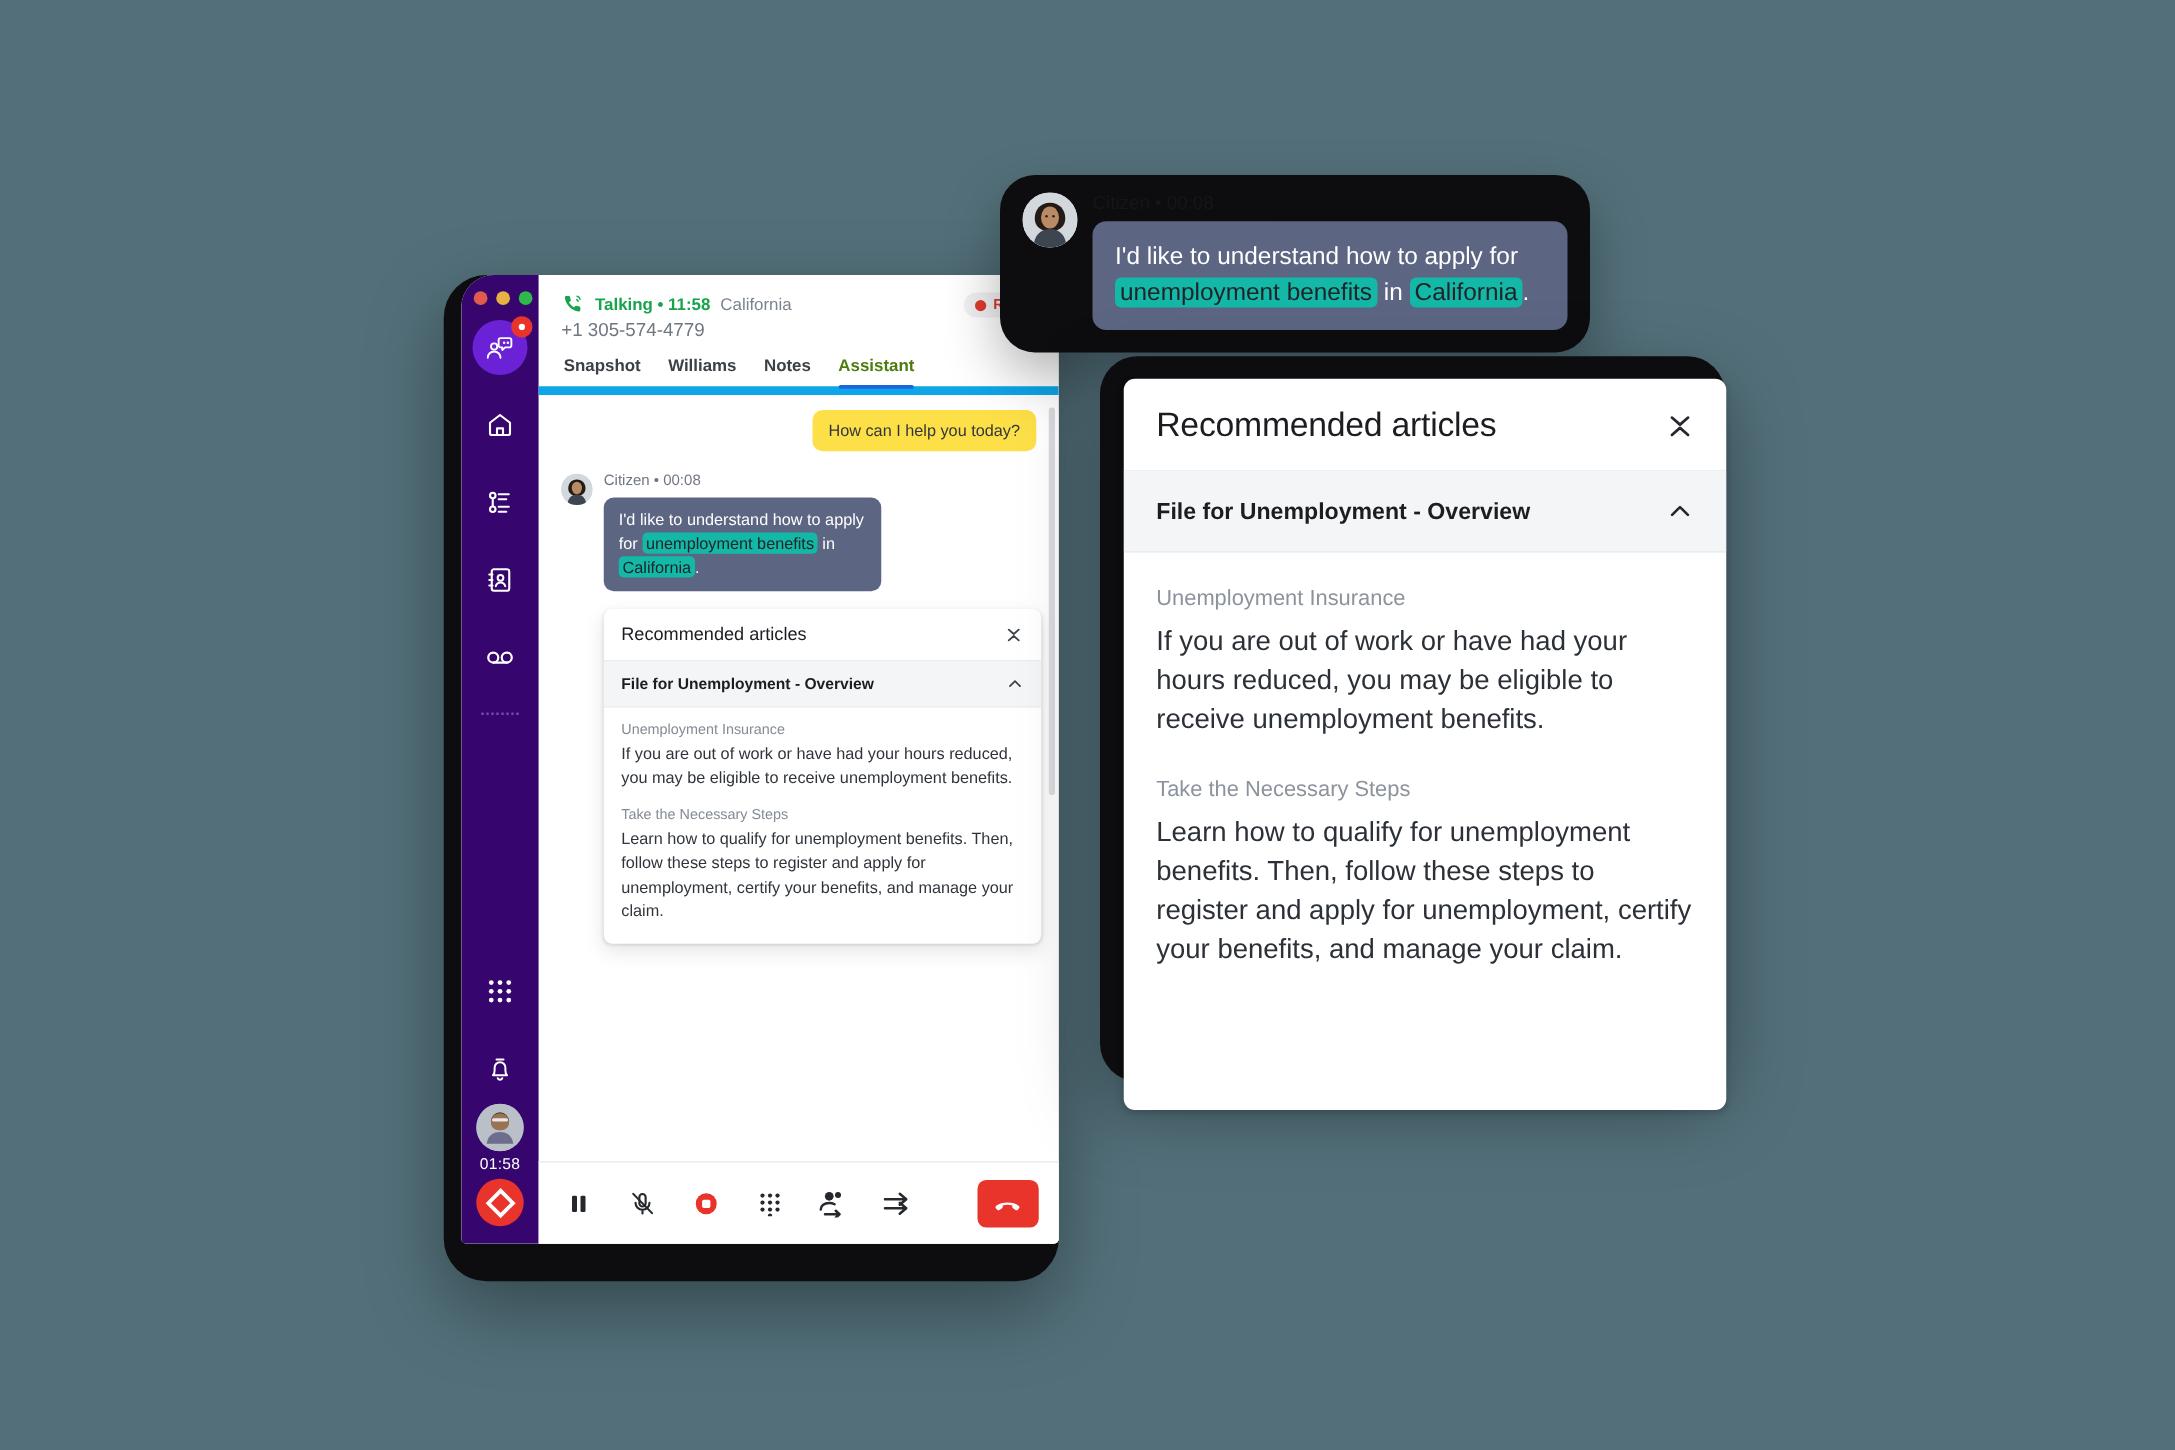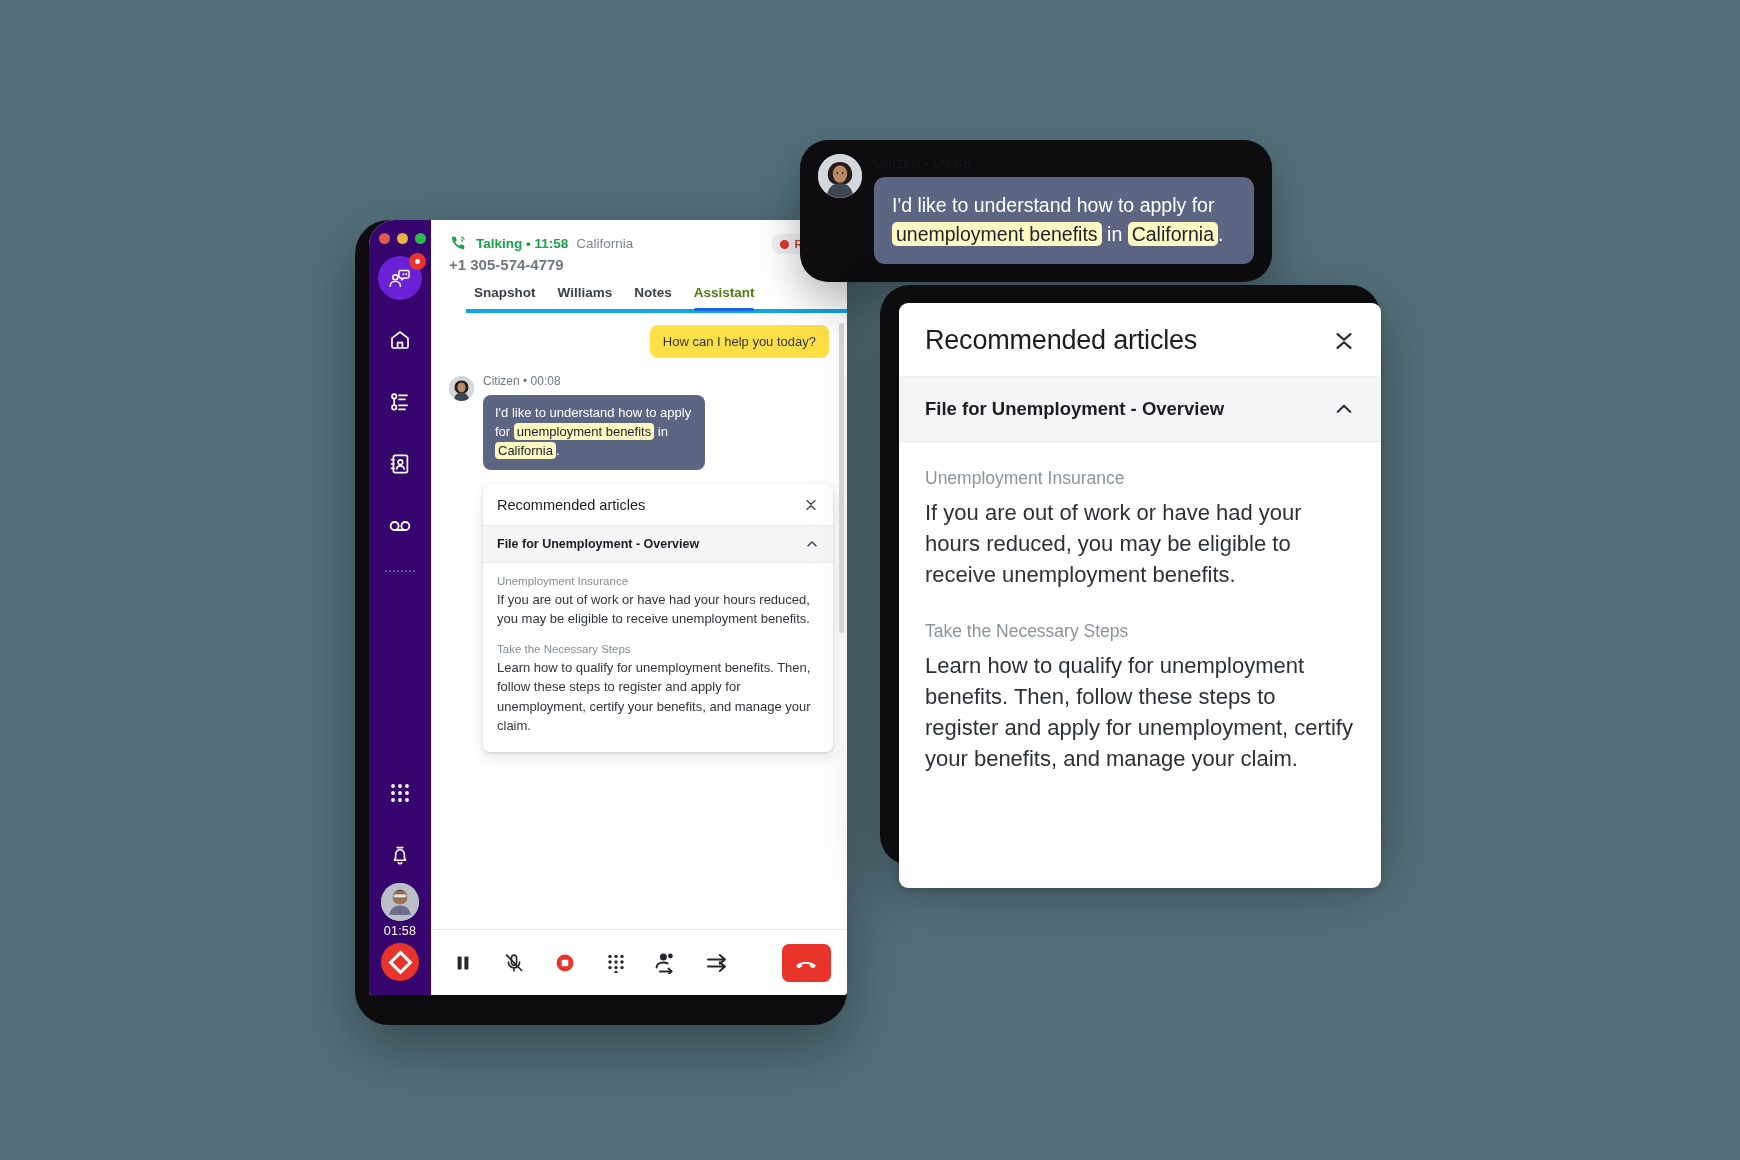--- a/index.html
+++ b/index.html
@@ -102,23 +102,23 @@
   .status-dept { font-size: 13.5px; color: #7c848e; }
   .rec-pill {
     position: absolute; right: 16px; top: 14px;
     background: #f0f1f3; border-radius: 12px;
     padding: 4px 11px 4px 9px;
     display: flex; align-items: center; gap: 6px;
   }
   .rec-dot { width: 9px; height: 9px; border-radius: 50%; background: #e0392c; }
   .rec-label { font-size: 11.5px; font-weight: bold; color: #d8392c; letter-spacing: .4px; }
   .cust-name { font-size: 23px; font-weight: bold; color: #1b1d21; margin-top: 4px; letter-spacing: -.3px; }
-  .cust-phone { font-size: 15px; color: #6f7781; margin-top: 3px; font-weight: bold; }
-
-  .tabs { display: flex; gap: 22px; padding: 0 8px; margin-top: 12px; border-bottom: 4px solid #0ea5e9; margin-left: 35px; }
+  .cust-phone { font-size: 15px; color: #6f7781; margin-top: 3px; }
+
+  .tabs { display: flex; gap: 22px; padding: 0 20px; margin-top: 12px; border-bottom: 7px solid #0ea5e9; }
   .tab { font-size: 13.5px; font-weight: bold; color: #3c4148; padding-bottom: 9px; cursor: pointer; position: relative; }
   .tab.active { color: #4d7c0f; }
   .tab.active::after {
     content: ""; position: absolute; left: 0; right: 0; bottom: -2px;
     height: 3px; background: #1a66e0; border-radius: 2px;
   }
 
   .chat { flex: 1; overflow: hidden; position: relative; padding: 0 12px; }
   .scrollbar {
     position: absolute; right: 3px; top: 10px;
@@ -133,21 +133,21 @@
   .msg-meta { display: flex; align-items: flex-start; gap: 9px; margin-top: 16px; padding-left: 6px; }
   .cit-avatar { width: 25px; height: 25px; border-radius: 50%; overflow: hidden; background: #cfd4d9; flex: none; margin-top: 2px; }
   .cit-name { font-size: 12px; color: #6f7781; }
   .cit-bubble {
     margin-top: 7px;
     background: #5c6582; color: #fff;
     font-size: 13px; line-height: 1.45;
     padding: 9px 12px; border-radius: 8px;
     max-width: 222px;
   }
-  .hl { background: #fef9c3; color: #20242a; border-radius: 4px; padding: 1px 3px; margin-top: 20px; }
+  .hl { background: #14b8a6; color: #20242a; border-radius: 4px; padding: 1px 3px; margin-top: 20px; }
 
   .rec-card {
     margin: 14px 2px 0 40px;
     background: #fff;
     border-radius: 7px;
     box-shadow: 0 1px 3px rgba(0,0,0,.13), 0 6px 16px rgba(0,0,0,.10);
     overflow: hidden;
   }
   .rec-card-hdr {
     display: flex; align-items: center; justify-content: space-between;

